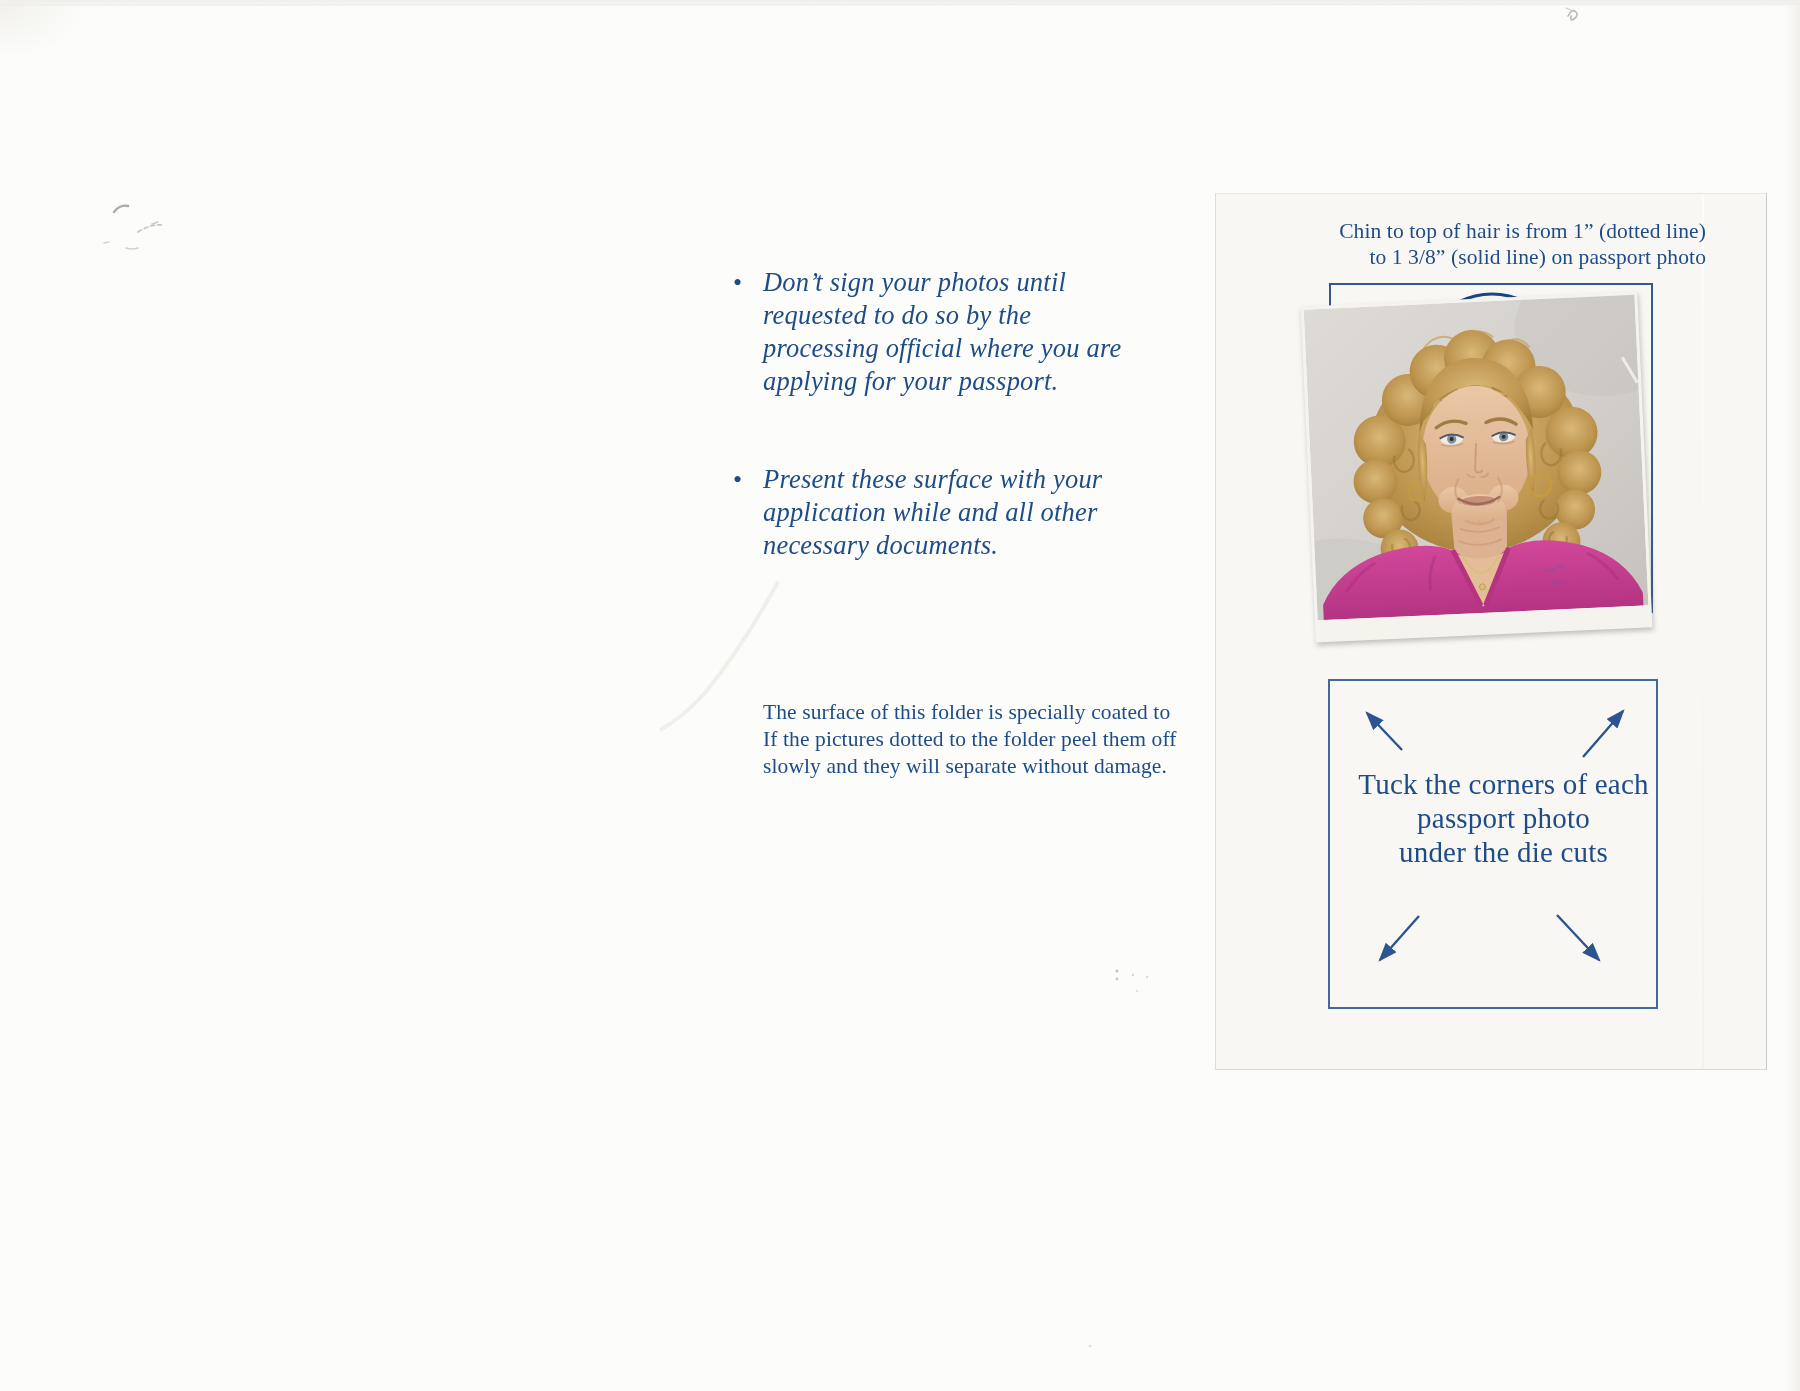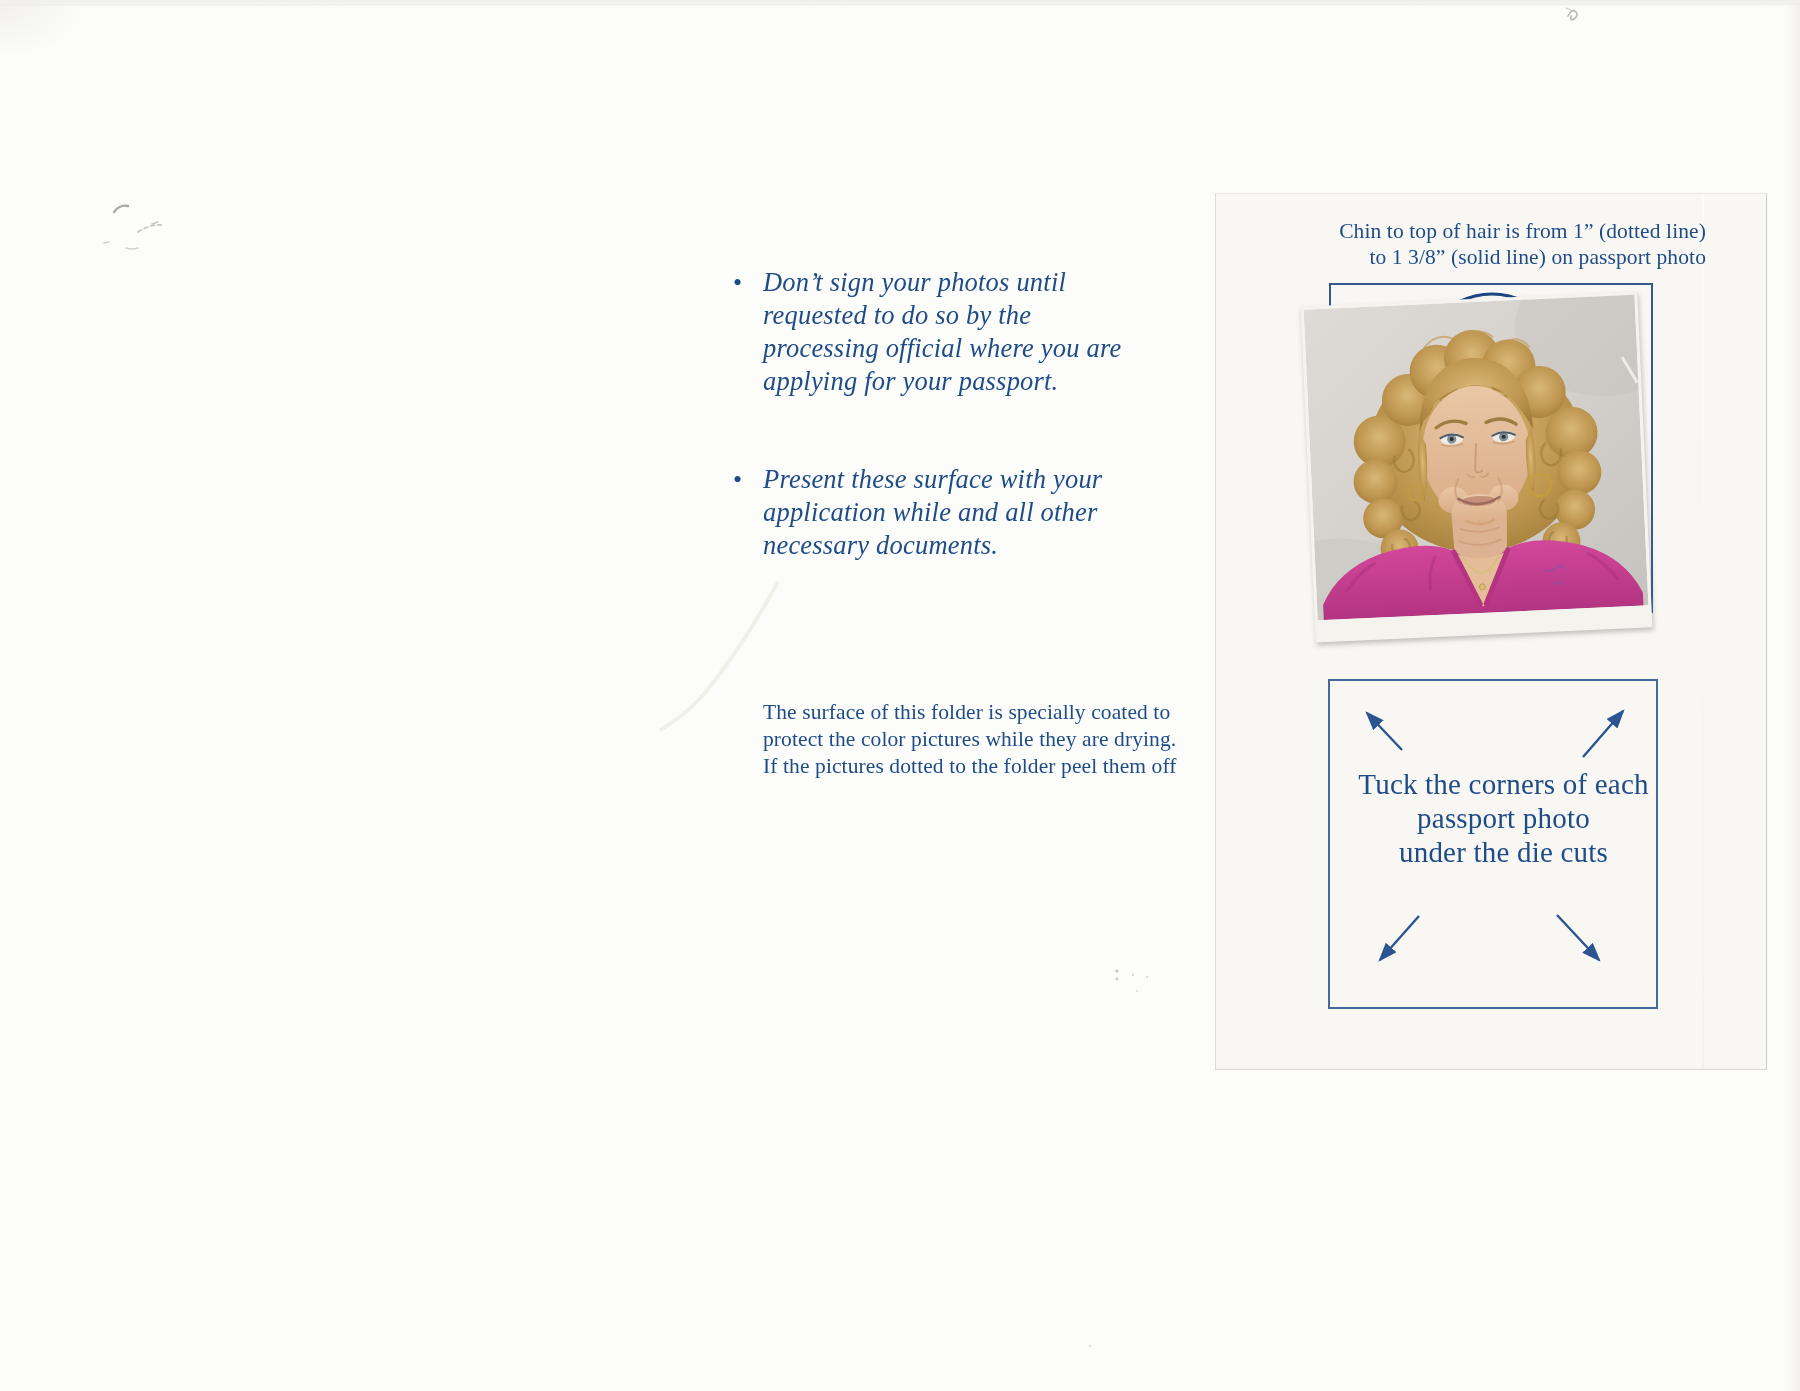--- a/index.html
+++ b/index.html
@@ -139,22 +139,22 @@
       <div class="bullet-lines">
         <div>Present these surface with your</div>
         <div>application while and all other</div>
         <div>necessary documents.</div>
       </div>
     </div>
   </div>
 
   <div class="note ink">
     <div>The surface of this folder is specially coated to</div>
-    <div>protect the color pictures while they are drying.</div>
     <div>If the pictures dotted to the folder peel them off</div>
+    <div>slowly and they will separate without damage.</div>
   </div>
 
   <div class="caption ink">
     <div>Chin to top of hair is from 1” (dotted line)</div>
     <div>to 1 3/8” (solid line) on passport photo</div>
   </div>
 
   <div class="photo-box">
     <svg width="320" height="326" viewBox="0 0 320 326">
       <ellipse cx="161" cy="121" rx="90" ry="112" fill="none" stroke="#1c4480" stroke-width="3"></ellipse>

